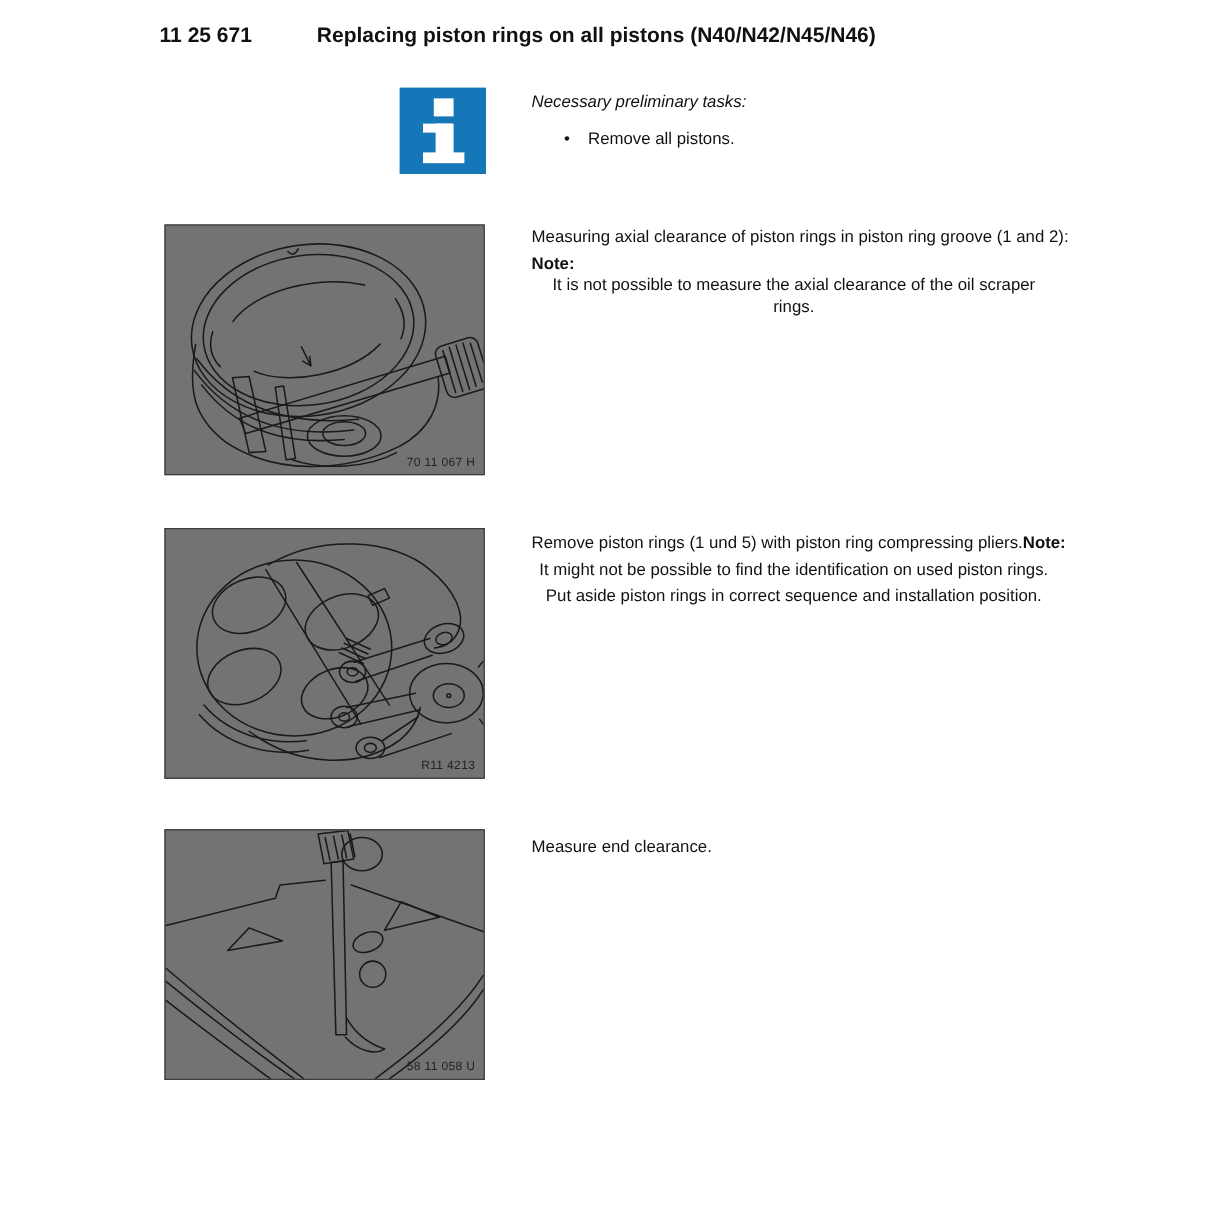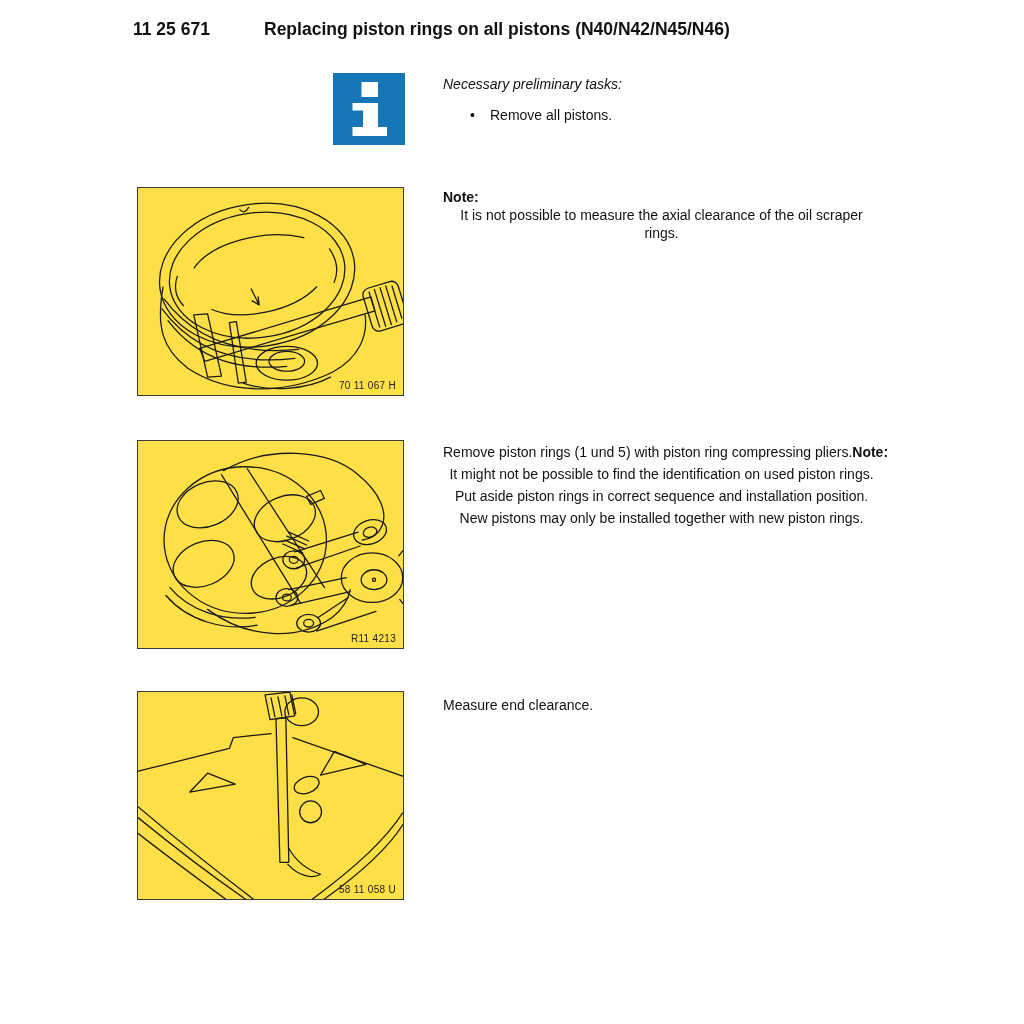--- a/index.html
+++ b/index.html
@@ -15,21 +15,21 @@
 
   
   .info-icon { position:absolute; left:333px; top:73px; width:72px; height:72px; background:#1577b8; }
   .info-icon svg { width:100%; height:100%; display:block; }
   .info-text { position:absolute; left:443px; top:75px; font-size:14px; line-height:18px; }
   .info-head { font-style:italic; }
   .bullet-row { margin-top:13px; padding-left:27px; }
   .bullet-glyph { display:inline-block; width:20px; }
 
   
-  .figure { position:absolute; left:137px; width:265px; height:207px; border:1.3px solid #3a3a3a; background:#fde047; }
+  .figure { position:absolute; left:137px; width:265px; height:207px; border:1.3px solid #3a3a3a; background:#737373; }
   .figure svg.fig-art { position:absolute; inset:0; width:100%; height:100%; }
   .fig-label { position:absolute; right:7px; bottom:4px; font-size:10px; color:#222; letter-spacing:0.3px; }
   .fig-1 { top:187px; } .fig-2 { top:440px; } .fig-3 { top:691px; }
 
   
   .text-col { position:absolute; left:443px; width:578px; font-size:14px; line-height:18px; }
   .tc-1 { top:188px; } .tc-2 { top:443px; } .tc-3 { top:696px; }
   .text-col p { margin:0 0 4px 0; }
   .note-label { font-weight:bold; }
   p.note-label { margin-bottom:0; }
@@ -96,20 +96,21 @@
         <path d="M62 162 L235 110 L239 124 L67 175 Z" fill="#d9d9d9"></path>
         <g transform="rotate(-17 249 120)">
           <rect x="231" y="97" width="37" height="45" rx="7" fill="#ffffff"></rect>
           <path d="M238 101 L238 138 M244 100 L244 139 M250 100 L250 139 M256 100 L256 138 M262 102 L262 136" stroke-width="1"></path>
         </g>
       </g>
     </svg>
     <span class="fig-label">70 11 067 H</span>
   </div>
   <div class="text-col tc-1">
+    <p>Measuring axial clearance of piston rings in piston ring groove (1 and 2):</p>
     <p class="note-label">Note:</p>
     <p class="indent">It is not possible to measure the axial clearance of the oil scraper rings.</p>
   </div>
 
   <div class="figure fig-2">
     <svg class="fig-art" viewBox="0 0 267 209">
 
       <g>
         <ellipse cx="108" cy="100" rx="82" ry="74" fill="#ffffff"></ellipse>
         <path d="M84 34 L164 164 M110 28 L188 148"></path>
@@ -151,21 +152,20 @@
         <path d="M146 104 l20 9 m-18 -13 l20 9 m-18 -13 l20 9 m-18 -13 l20 9" stroke-width="1"></path>
         <path d="M170 56 l14 -6 l4 8 l-14 6 Z"></path>
       </g>
     </svg>
     <span class="fig-label">R11 4213</span>
   </div>
   <div class="text-col tc-2">
     <p><span>Remove piston rings (1 und 5) with piston ring compressing pliers.</span><span class="note-label">Note:</span></p>
     <p class="indent gap">It might not be possible to find the identification on used piston rings.</p>
     <p class="indent gap">Put aside piston rings in correct sequence and installation position.</p>
-    <p class="indent">New pistons may only be installed together with new piston rings.</p>
   </div>
 
   <div class="figure fig-3">
     <svg class="fig-art" viewBox="0 0 267 209">
 
       <g>
         <path d="M0 80 L92 57 L96 46 L134 42" stroke-width="1.8"></path>
         <path d="M156 46 L267 85" stroke-width="1.8"></path>
         <path d="M0 116 C40 150 78 180 116 209"></path>
         <path d="M0 127 C38 158 72 184 108 209"></path>

